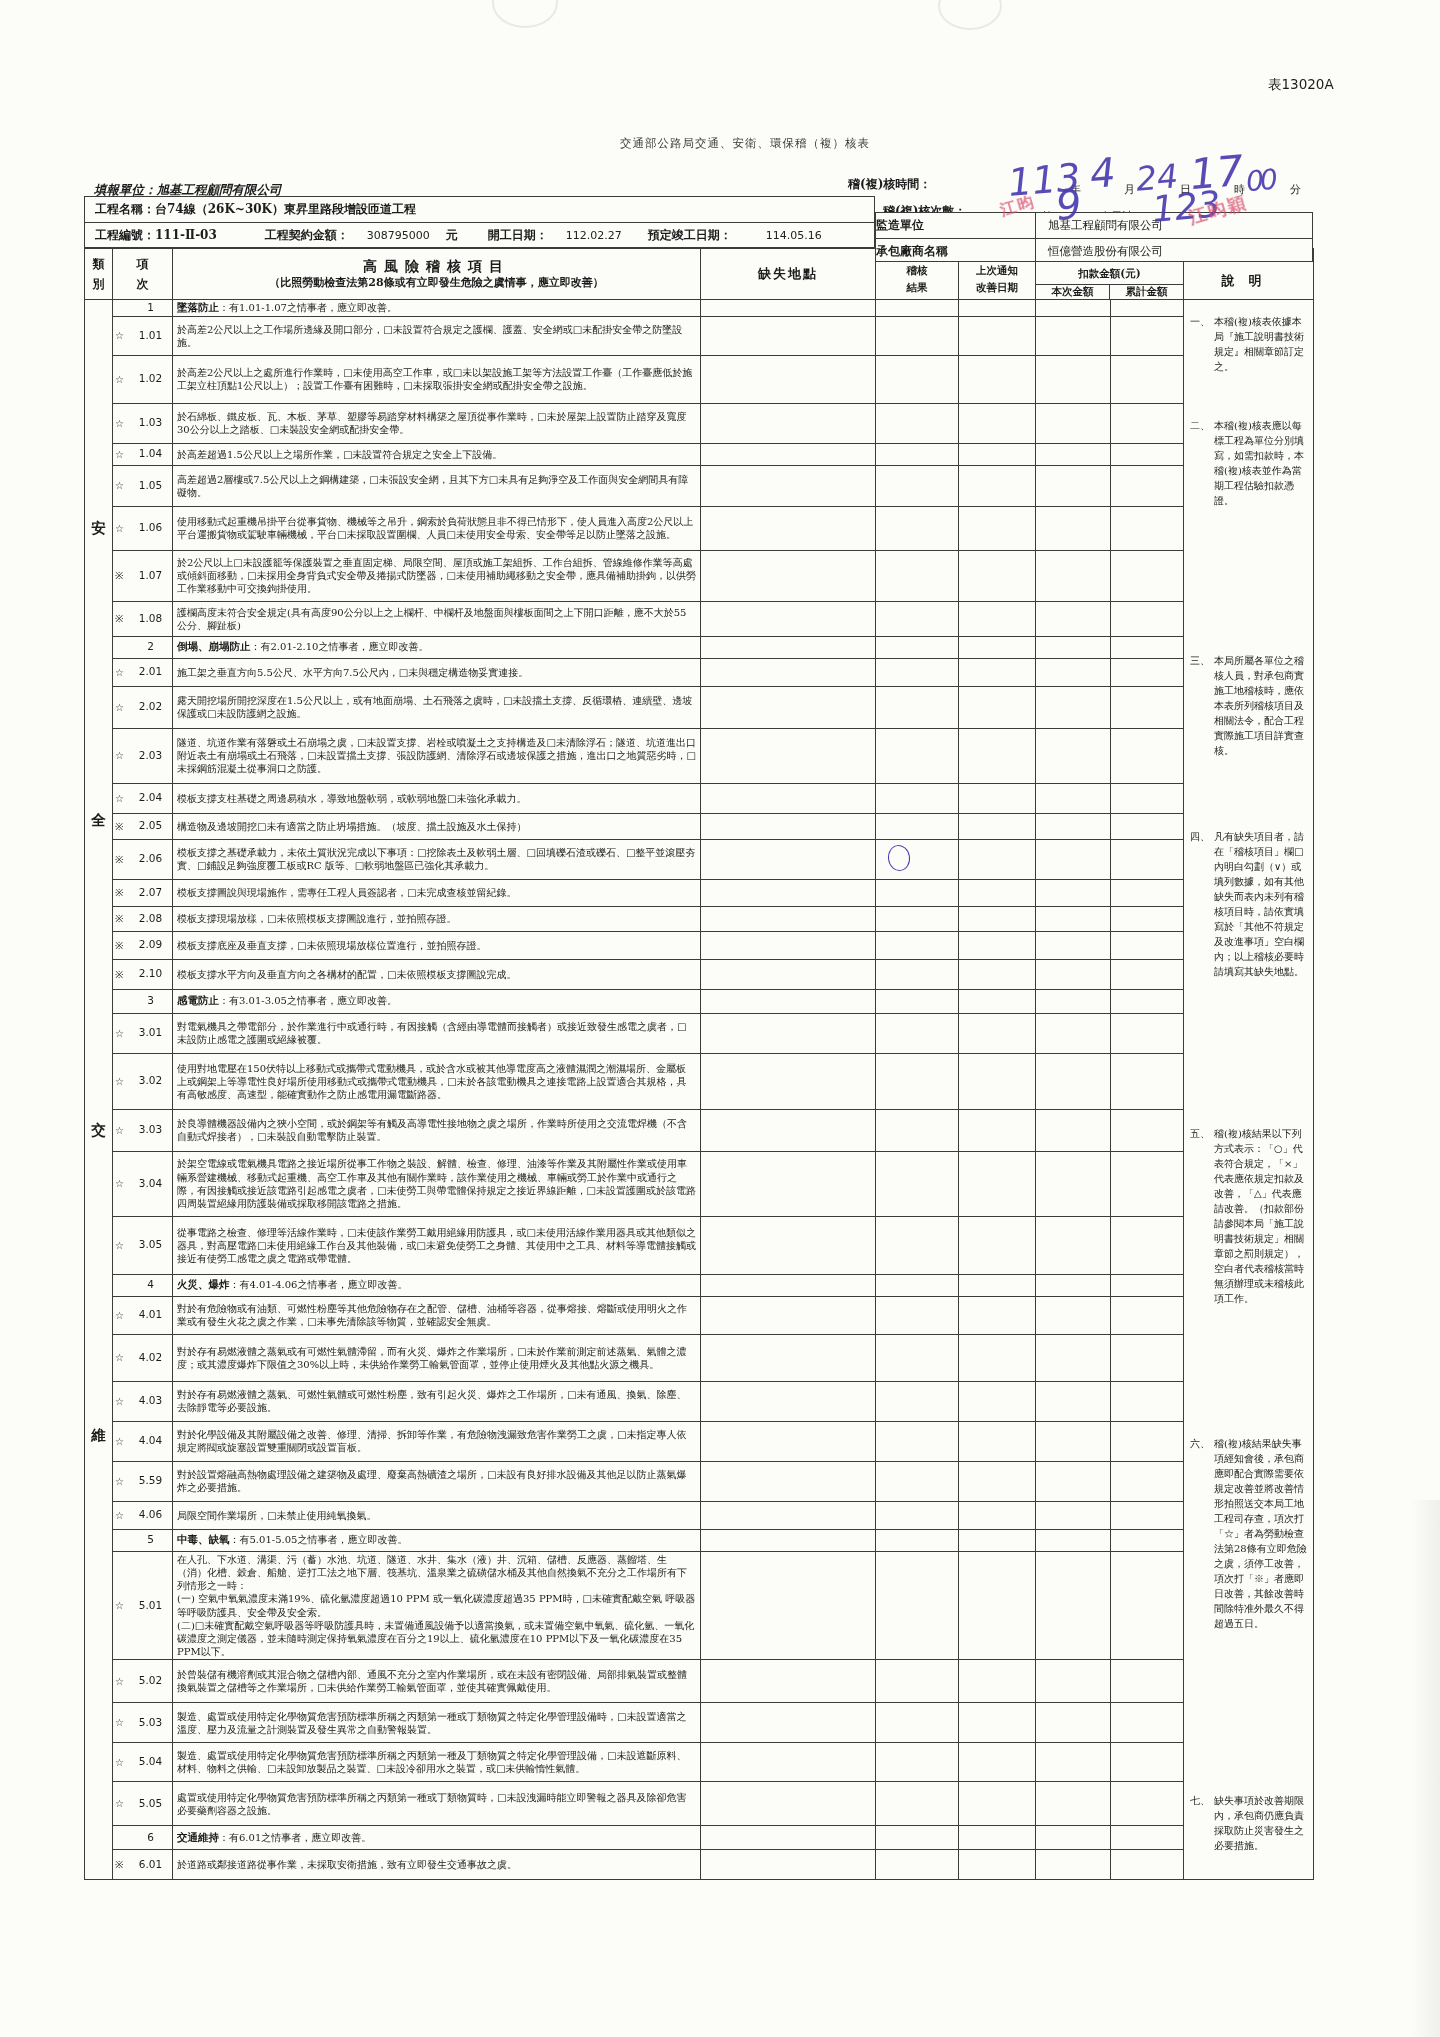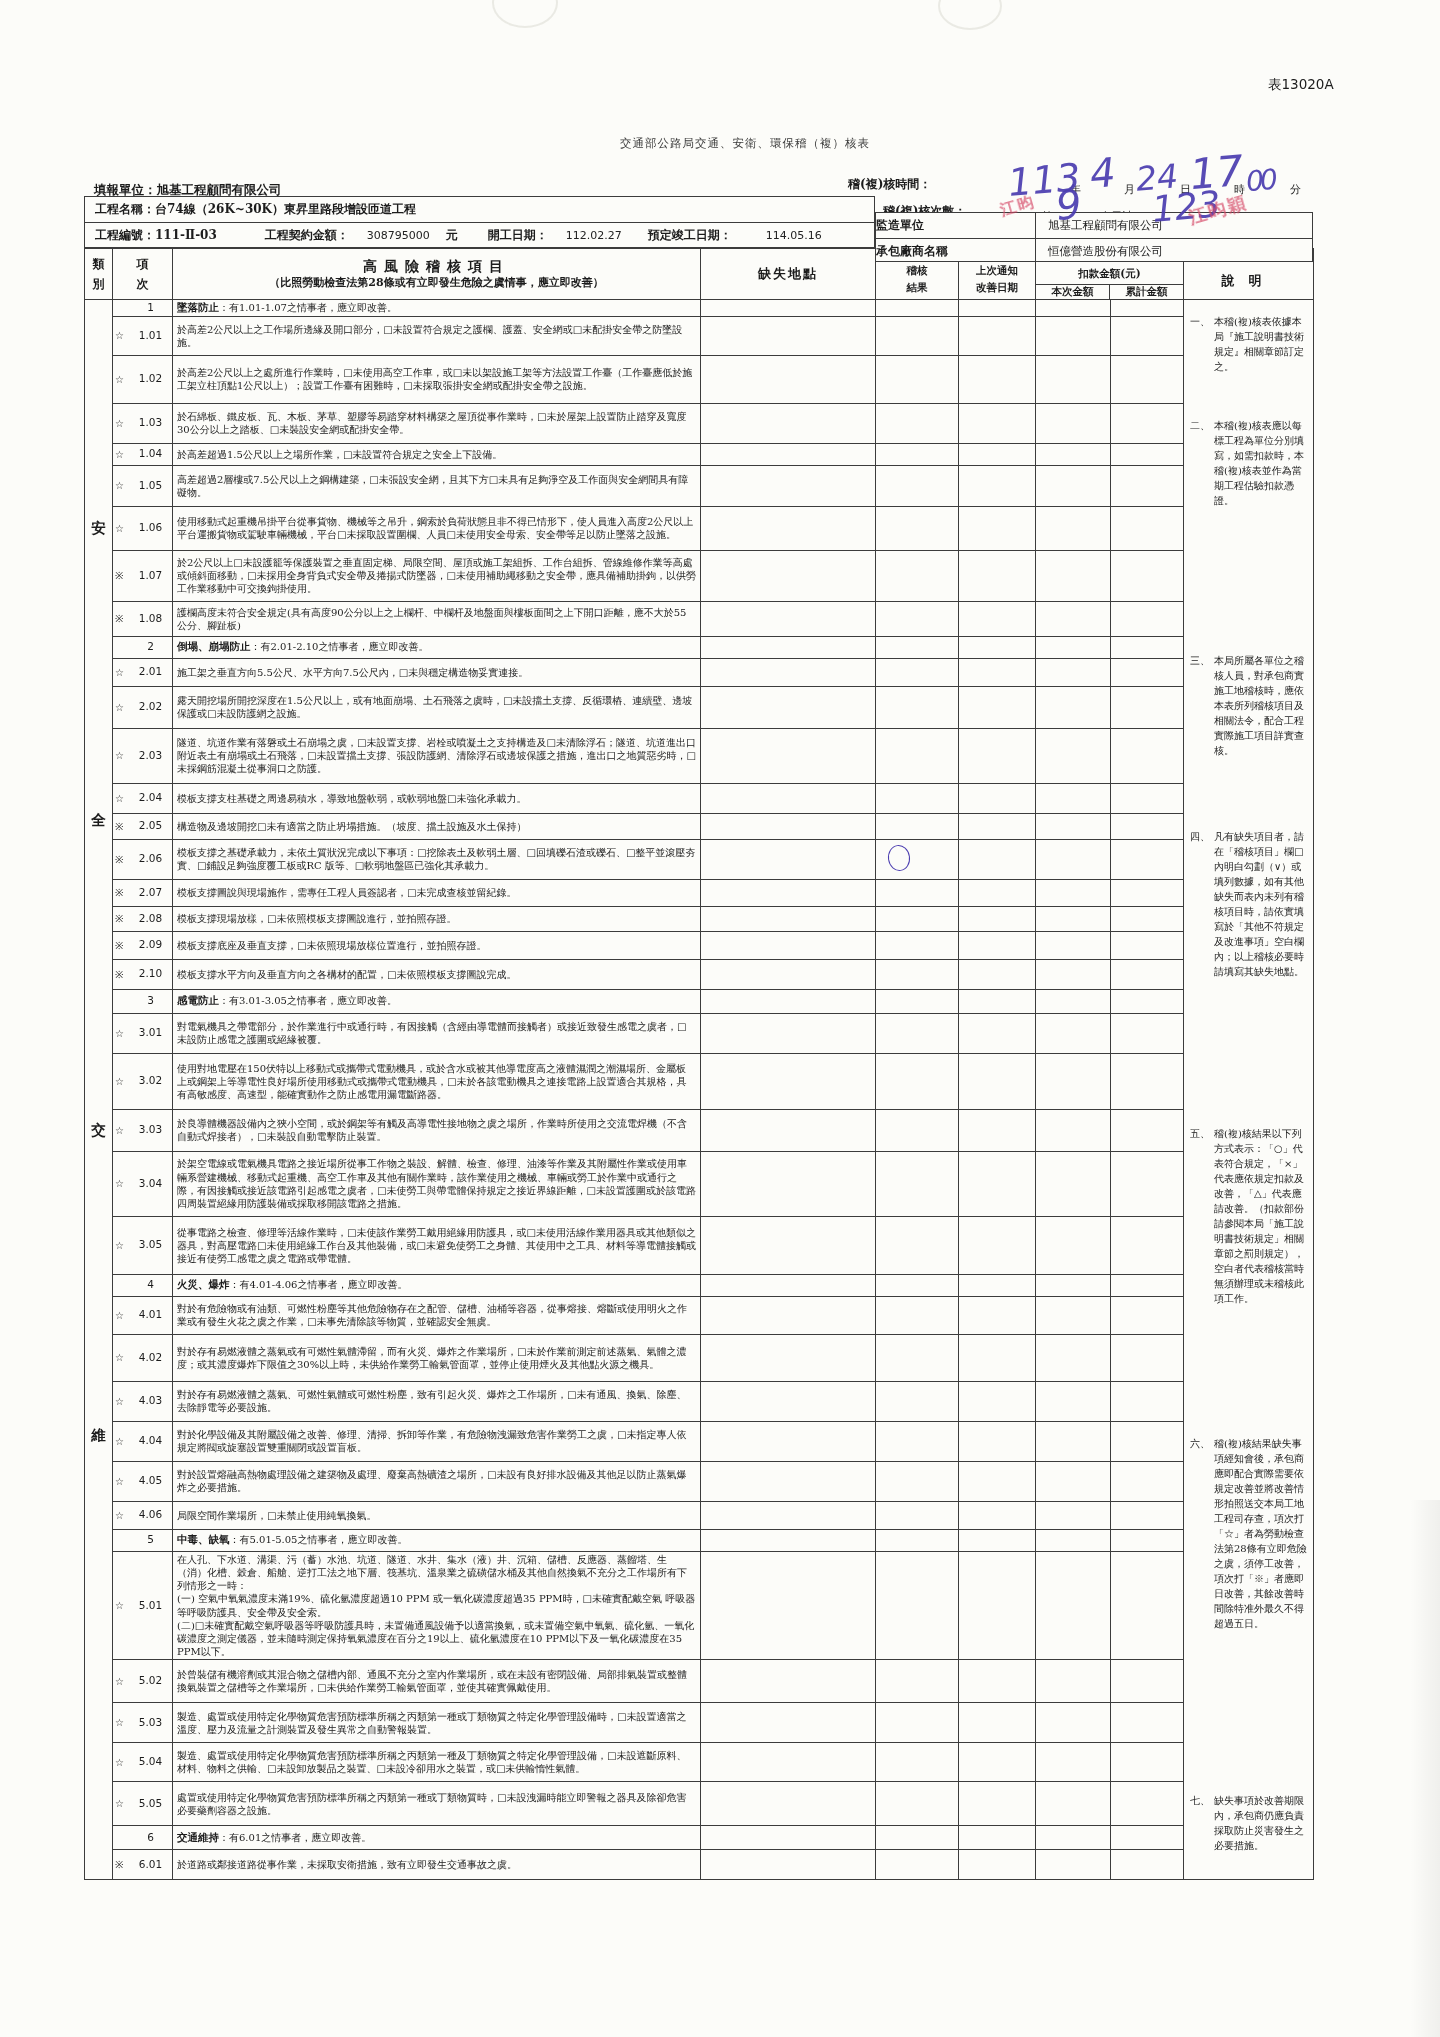--- a/index.html
+++ b/index.html
@@ -8,21 +8,21 @@
     background:#fcfcf9;
     font-family:"DejaVu Serif","Liberation Serif",serif;
     color:#1c1c1c;overflow:hidden;
   }
   .artifact{position:absolute;border:2px solid #e2e2dc;border-radius:50%;opacity:.7;}
   .scan-shade{position:absolute;right:0;top:1500px;width:30px;height:537px;
     background:linear-gradient(to right,rgba(0,0,0,0),rgba(0,0,0,.05));}
   .form-code{position:absolute;top:76px;left:1268px;font-size:13.5px;font-family:"DejaVu Sans",sans-serif;}
   .doc-title{position:absolute;top:136px;left:495px;width:500px;text-align:center;
     font-size:11.5px;letter-spacing:1px;color:#3a3a3a;}
-  .reporting-unit{position:absolute;top:182px;left:94px;font-size:12.5px;font-weight:bold;}
+  .reporting-unit{position:absolute;top:182px;left:94px;font-size:12.5px;font-weight:bold;font-style:italic;}
 
   
   .box-left{position:absolute;left:84px;top:196px;width:791px;height:52px;
     border:1.5px solid #3c3c3c;box-sizing:border-box;background:#fcfcf9;}
   .box-left .r1{height:26px;border-bottom:1px solid #3c3c3c;box-sizing:border-box;
     display:flex;align-items:center;padding-left:10px;font-size:12px;font-weight:bold;}
   .box-left .r2{height:24px;display:flex;align-items:center;padding-left:10px;font-size:11.5px;}
   .box-left .r2 b{font-size:12px;}
   .plainval{font-weight:normal;font-family:"DejaVu Sans",sans-serif;font-size:11px;color:#222;}
 
@@ -648,21 +648,21 @@
           <td></td>
           <td></td>
           <td></td>
           <td></td>
           <td></td>
         </tr>
         <tr style="height: 40px;">
           <td class="no-cell">
             <div class="no-wrap">
               <span class="star">☆</span>
-              <span class="no-num">4.05</span>
+              <span class="no-num">5.59</span>
             </div>
           </td>
           <td class="item-cell">對於設置熔融高熱物處理設備之建築物及處理、廢棄高熱礦渣之場所，□未設有良好排水設備及其他足以防止蒸氣爆炸之必要措施。</td>
           <td></td>
           <td></td>
           <td></td>
           <td></td>
           <td></td>
         </tr>
         <tr style="height: 28px;">

